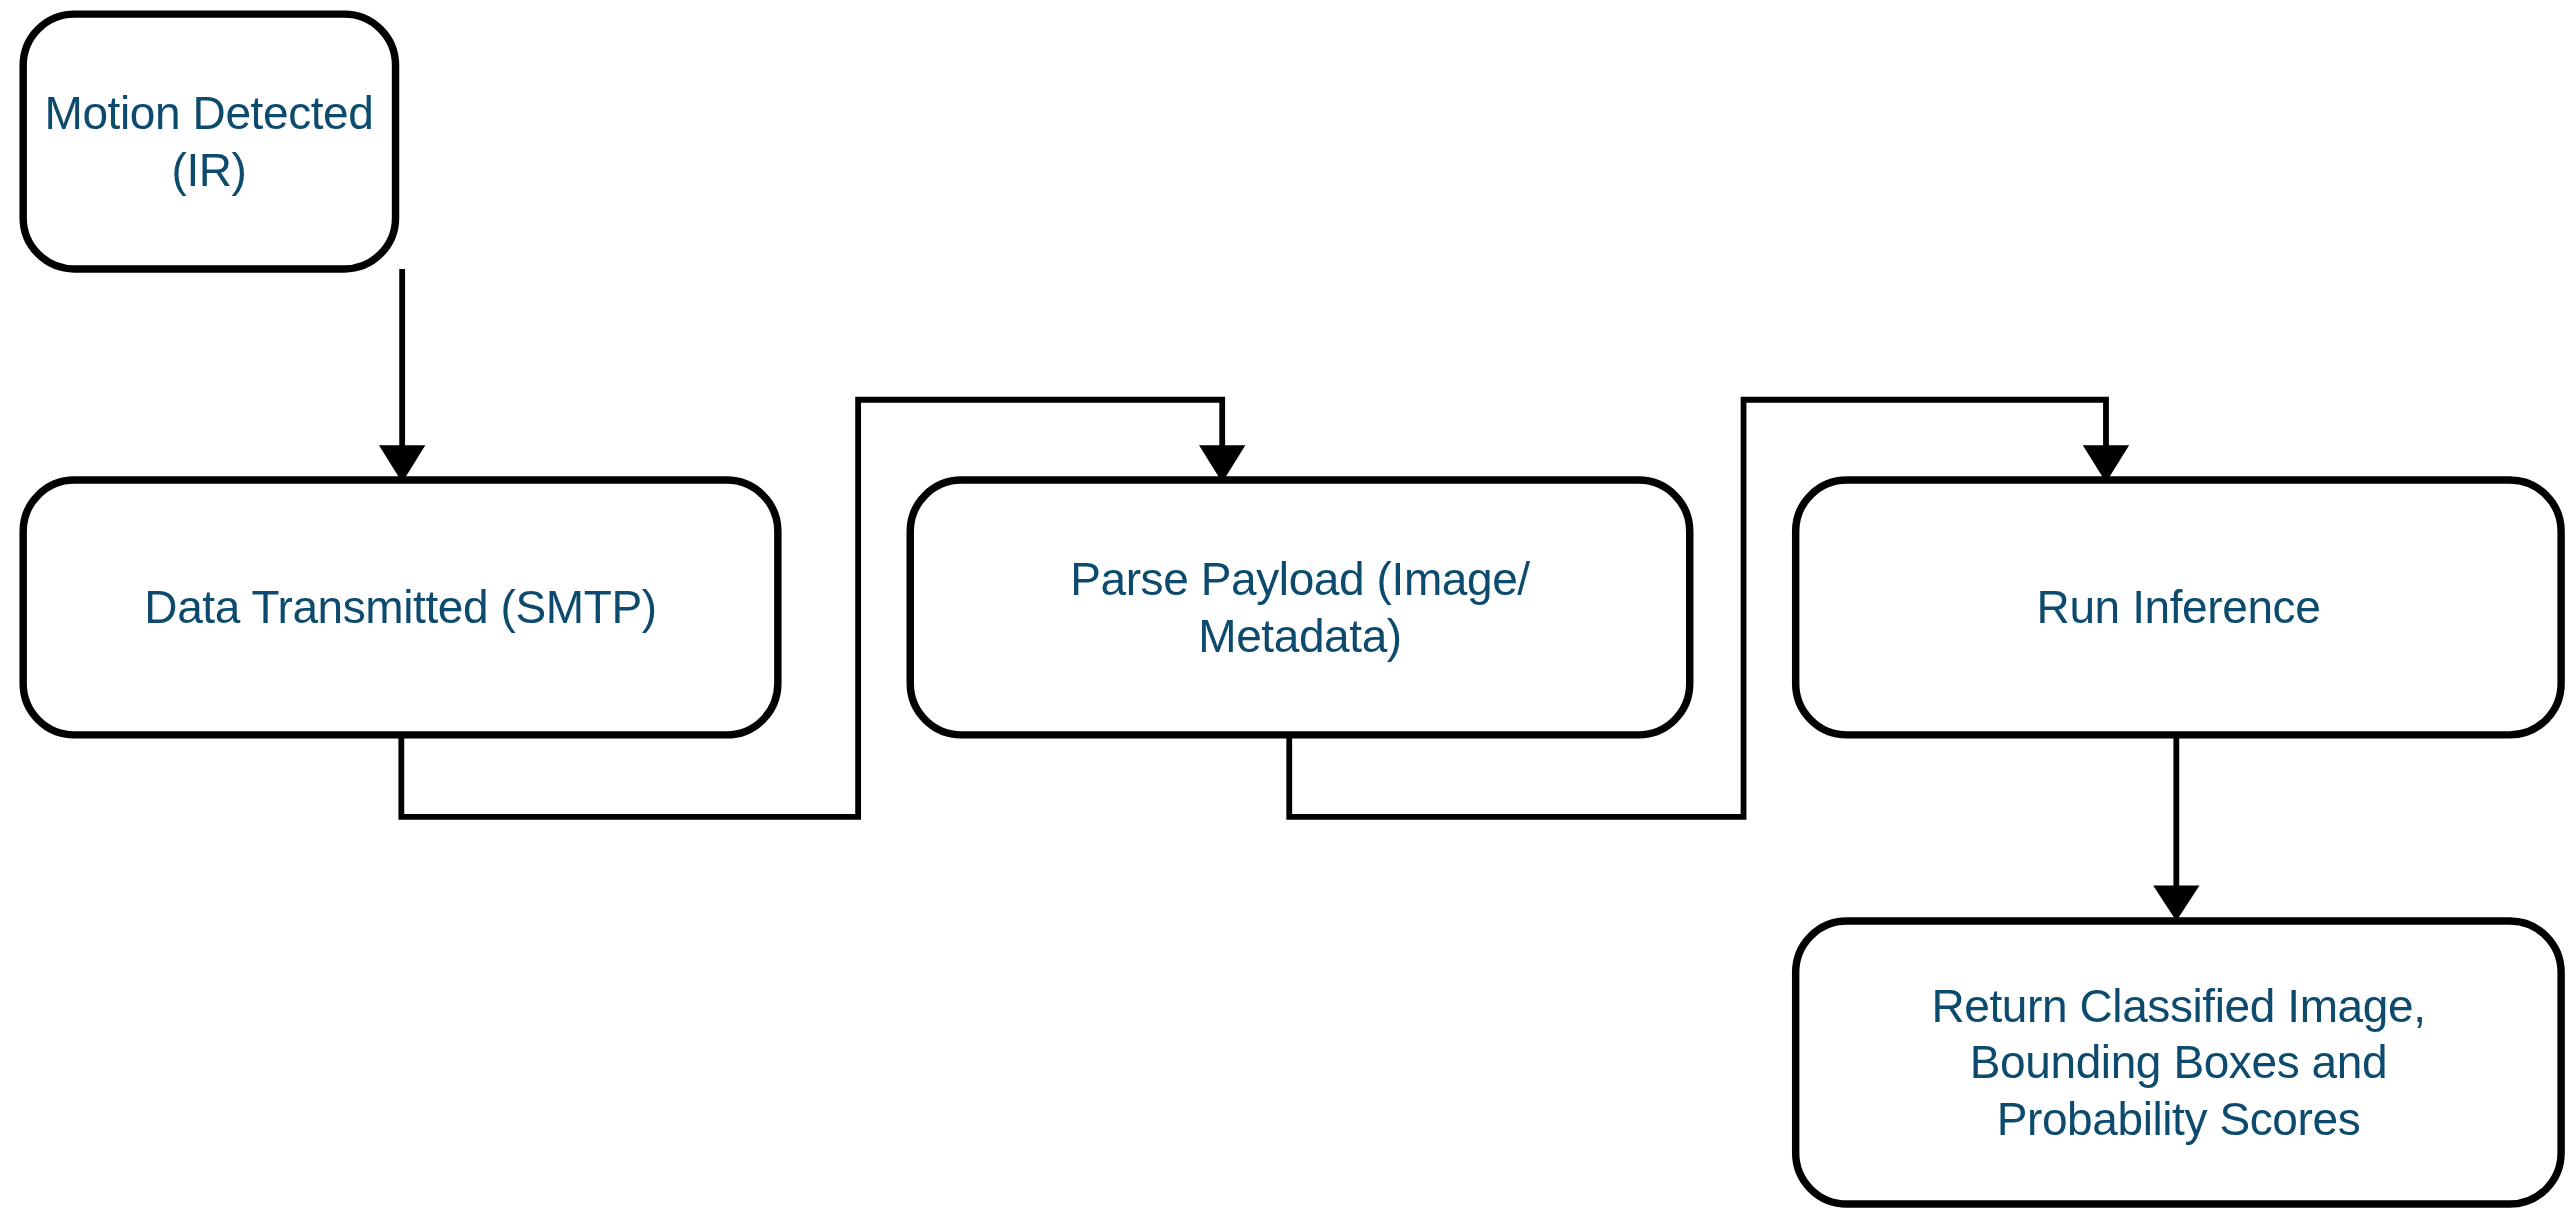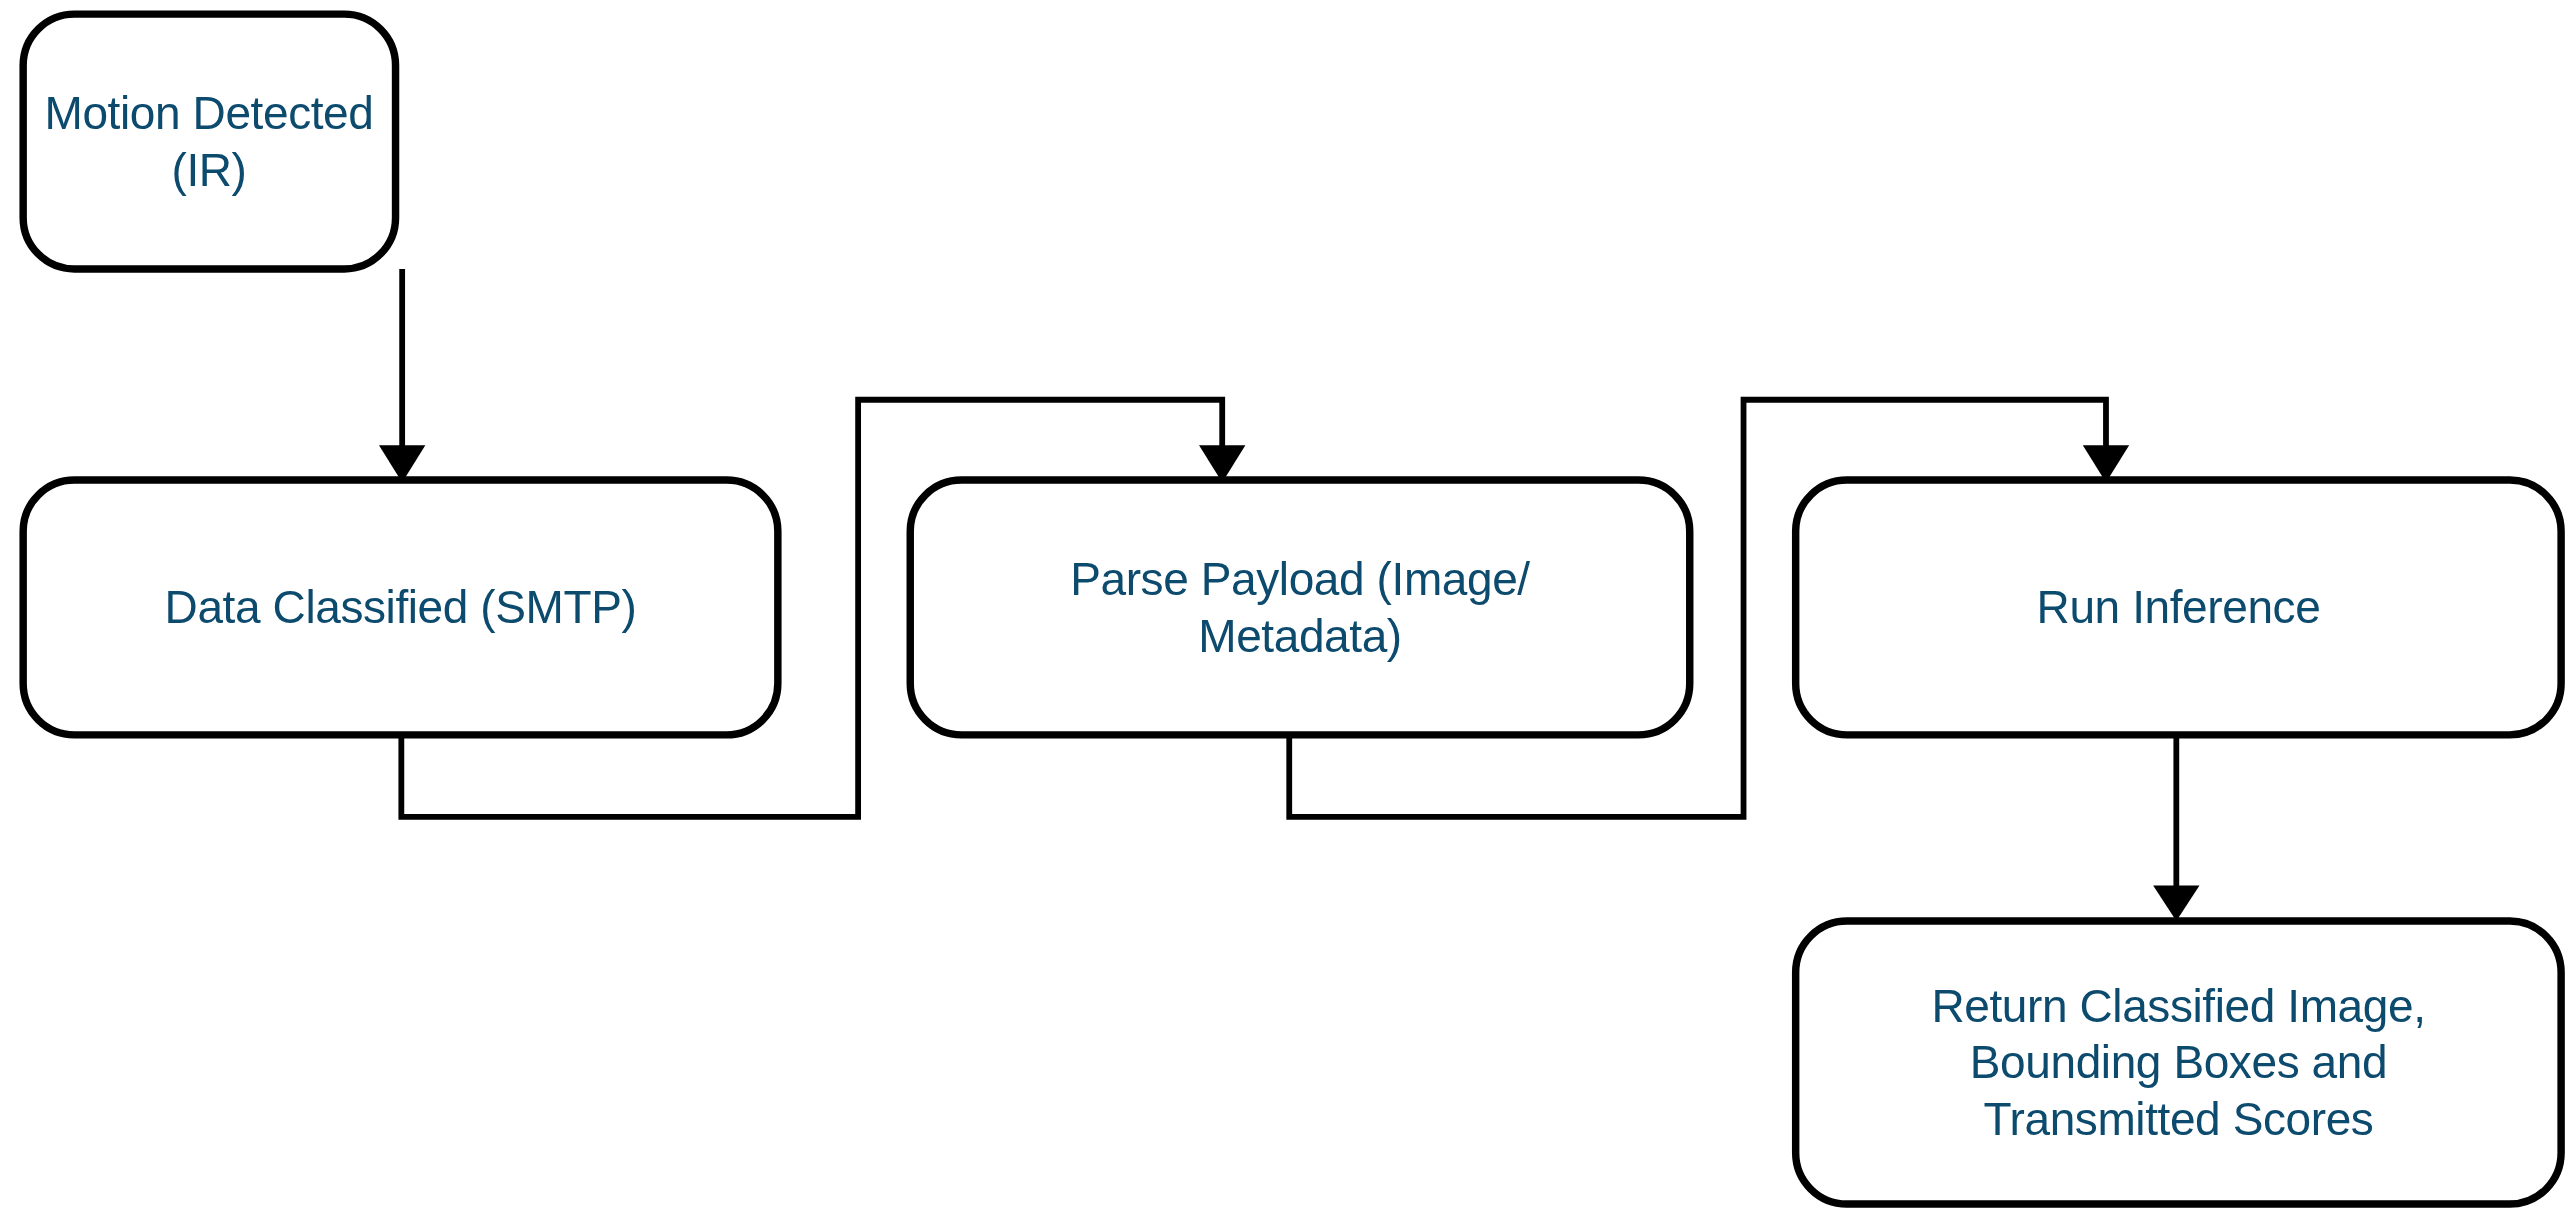--- a/index.html
+++ b/index.html
@@ -71,25 +71,25 @@
 
     <path d="M 1558 888 L 1558 987 L 2107 987 L 2107 483 L 2545 483 L 2545 540" fill="none" stroke="#000000" stroke-width="7" stroke-linecap="square" stroke-linejoin="miter"></path>
     <polygon points="2517,538 2573,538 2545,583" fill="#000000"></polygon>
 
     <path d="M 2630 888 L 2630 1072" fill="none" stroke="#000000" stroke-width="7"></path>
     <polygon points="2602,1070 2658,1070 2630,1113" fill="#000000"></polygon>
   </svg>
 
   <div class="node-label n1">Motion Detected (IR)</div>
 
-  <div class="node-label n2">Data Classified (SMTP)</div>
+  <div class="node-label n2">Data Transmitted (SMTP)</div>
 
   <div class="node-label n3">Parse Payload (Image/
 Metadata)</div>
 
   <div class="node-label n4">Run Inference</div>
 
   <div class="node-label n5">Return Classified Image,
 Bounding Boxes and
-Transmitted Scores</div>
+Probability Scores</div>
 
 </div>
 
 
 </body></html>

